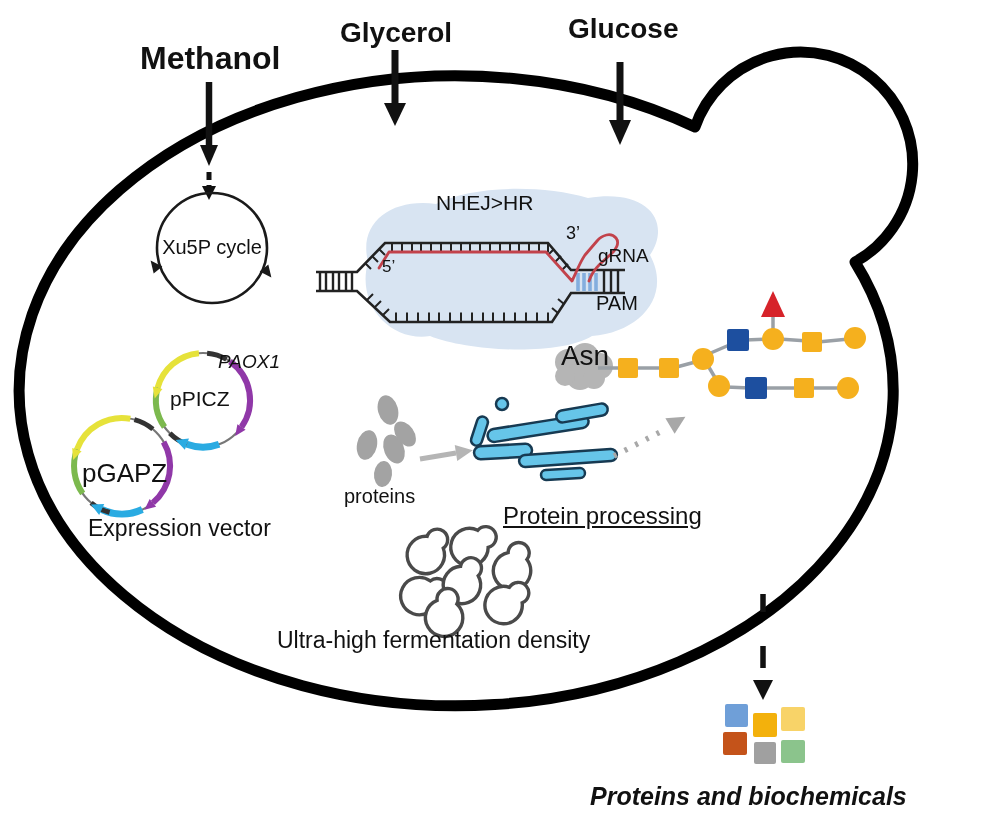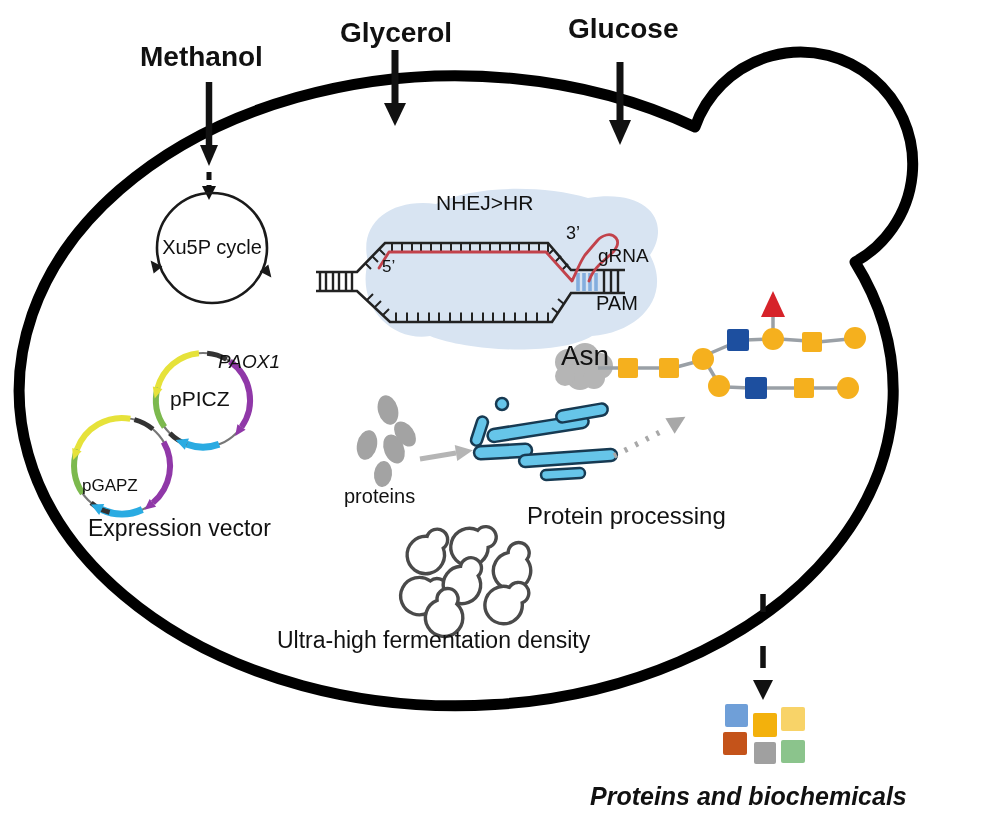--- a/index.html
+++ b/index.html
@@ -180,38 +180,38 @@
   <g stroke="none">
     <rect x="725" y="704" width="23" height="23" rx="2" fill="#6f9fd8"></rect>
     <rect x="753" y="713" width="24" height="24" rx="2" fill="#f3b10c"></rect>
     <rect x="781" y="707" width="24" height="24" rx="2" fill="#f8d368"></rect>
     <rect x="723" y="732" width="24" height="23" rx="2" fill="#c4531a"></rect>
     <rect x="754" y="742" width="22" height="22" rx="2" fill="#a0a0a0"></rect>
     <rect x="781" y="740" width="24" height="23" rx="2" fill="#8bc48c"></rect>
   </g>
 </svg>
 
-<div class="lbl b" style="left:140px;top:42px;font-size:28px;text-align:right;">Methanol</div>
+<div class="lbl b" style="left:140px;top:42px;font-size:32px;text-align:right;">Methanol</div>
 <div class="lbl b" style="left:340px;top:18px;font-size:28px;">Glycerol</div>
 <div class="lbl b" style="left:568px;top:14px;font-size:28px;">Glucose</div>
 
 <div class="lbl ctr" style="left:152px;top:237px;width:120px;font-size:20px;">Xu5P cycle</div>
 
 <div class="lbl" style="left:436px;top:192px;font-size:21px;">NHEJ&gt;HR</div>
 <div class="lbl" style="left:382px;top:258px;font-size:17px;">5’</div>
 <div class="lbl" style="left:566px;top:224px;font-size:18px;">3’</div>
 <div class="lbl" style="left:598px;top:246px;font-size:19px;">gRNA</div>
 <div class="lbl" style="left:570px;top:293px;font-size:20px;margin-left:26px;">PAM</div>
 
 <div class="lbl i" style="left:218px;top:352px;font-size:19px;">PAOX1</div>
 <div class="lbl" style="left:170px;top:388px;font-size:21px;">pPICZ</div>
-<div class="lbl" style="left:82px;top:460px;font-size:17px;margin-top:17px;">pGAPZ</div>
+<div class="lbl" style="left:82px;top:460px;font-size:26px;">pGAPZ</div>
 <div class="lbl" style="left:88px;top:516px;font-size:23px;">Expression vector</div>
 
 <div class="lbl" style="left:344px;top:486px;font-size:20px;">proteins</div>
 <div class="lbl ctr" style="left:555px;top:341px;width:60px;font-size:28px;">Asn</div>
-<div class="lbl" style="left:527px;top:503px;font-size:24px;">Protein processing</div>
+<div class="lbl" style="left:503px;top:503px;font-size:24px;text-decoration:underline;">Protein processing</div>
 
 <div class="lbl" style="left:277px;top:628px;font-size:23px;">Ultra-high fermentation density</div>
 
 <div class="lbl b" style="left:590px;top:783px;font-size:25px;font-style:italic;">Proteins and biochemicals</div>
 
 </div>
 
 </body></html>

